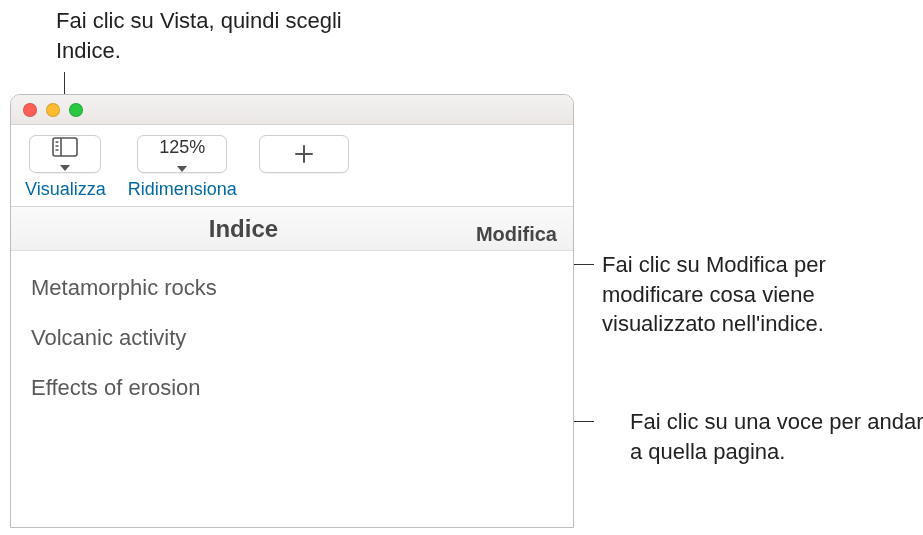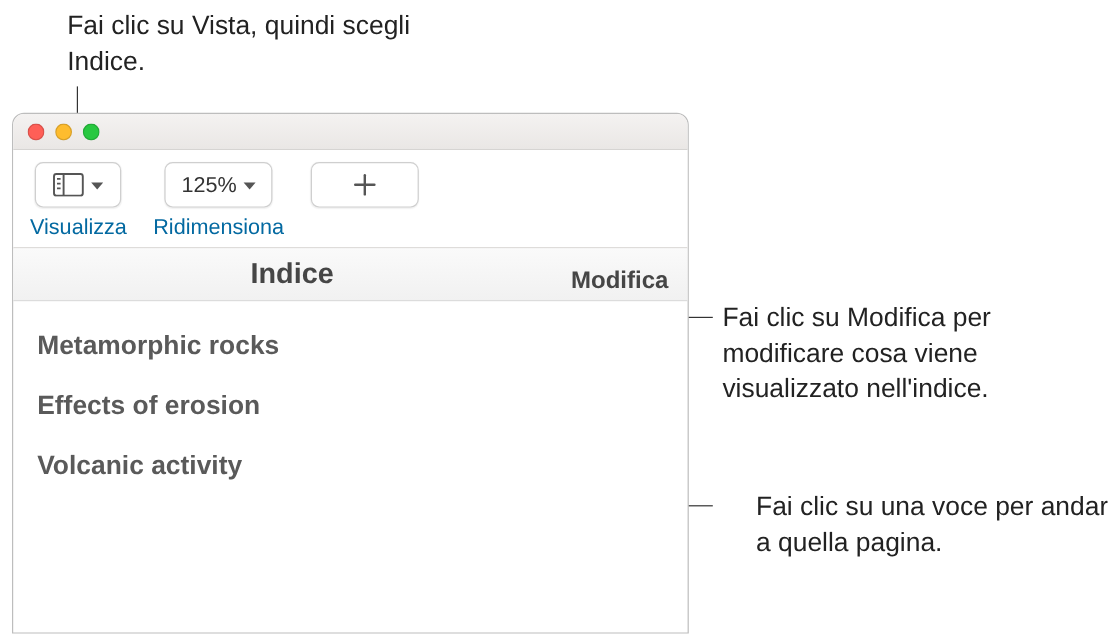--- a/index.html
+++ b/index.html
@@ -100,20 +100,21 @@
       border: 1px solid #cfcfcf;
       border-radius: 7px;
       display: flex;
       align-items: center;
       justify-content: center;
       gap: 6px;
       padding: 0 12px;
       box-shadow: 0 0.5px 1px rgba(0,0,0,0.06);
       font-size: 18px;
       color: #333;
+      flex-direction: column;
     }
     .btn-wide { min-width: 90px; }
 
     .chev {
       width: 0; height: 0;
       border-left: 5px solid transparent;
       border-right: 5px solid transparent;
       border-top: 6px solid #555;
       margin-top: 2px;
     }
@@ -136,21 +137,21 @@
       font-weight: 700;
       color: #464646;
     }
     .panel-edit {
       font-size: 20px;
       font-weight: 700;
       color: #464646;
       margin-top: 12px;
     }
 
-    .toc-list { padding: 12px 0; font-weight: bold; }
+    .toc-list { padding: 12px 0; }
     .toc-item {
       font-size: 22px;
       color: #5a5a5a;
       padding: 12px 20px;
     }
 
     .view-icon-svg { width: 26px; height: 20px; }
   </style>
 </head>
 <body>
@@ -211,17 +212,17 @@
 
   </div>
 
   <div class="panel-header">
     <div class="panel-title">Indice</div>
     <div class="panel-edit">Modifica</div>
   </div>
 
   <div class="toc-list">
     <div class="toc-item">Metamorphic rocks</div>
+    <div class="toc-item">Volcanic activity</div>
     <div class="toc-item">Effects of erosion</div>
-    <div class="toc-item">Volcanic activity</div>
   </div>
 
 </div>
 
 </body></html>

